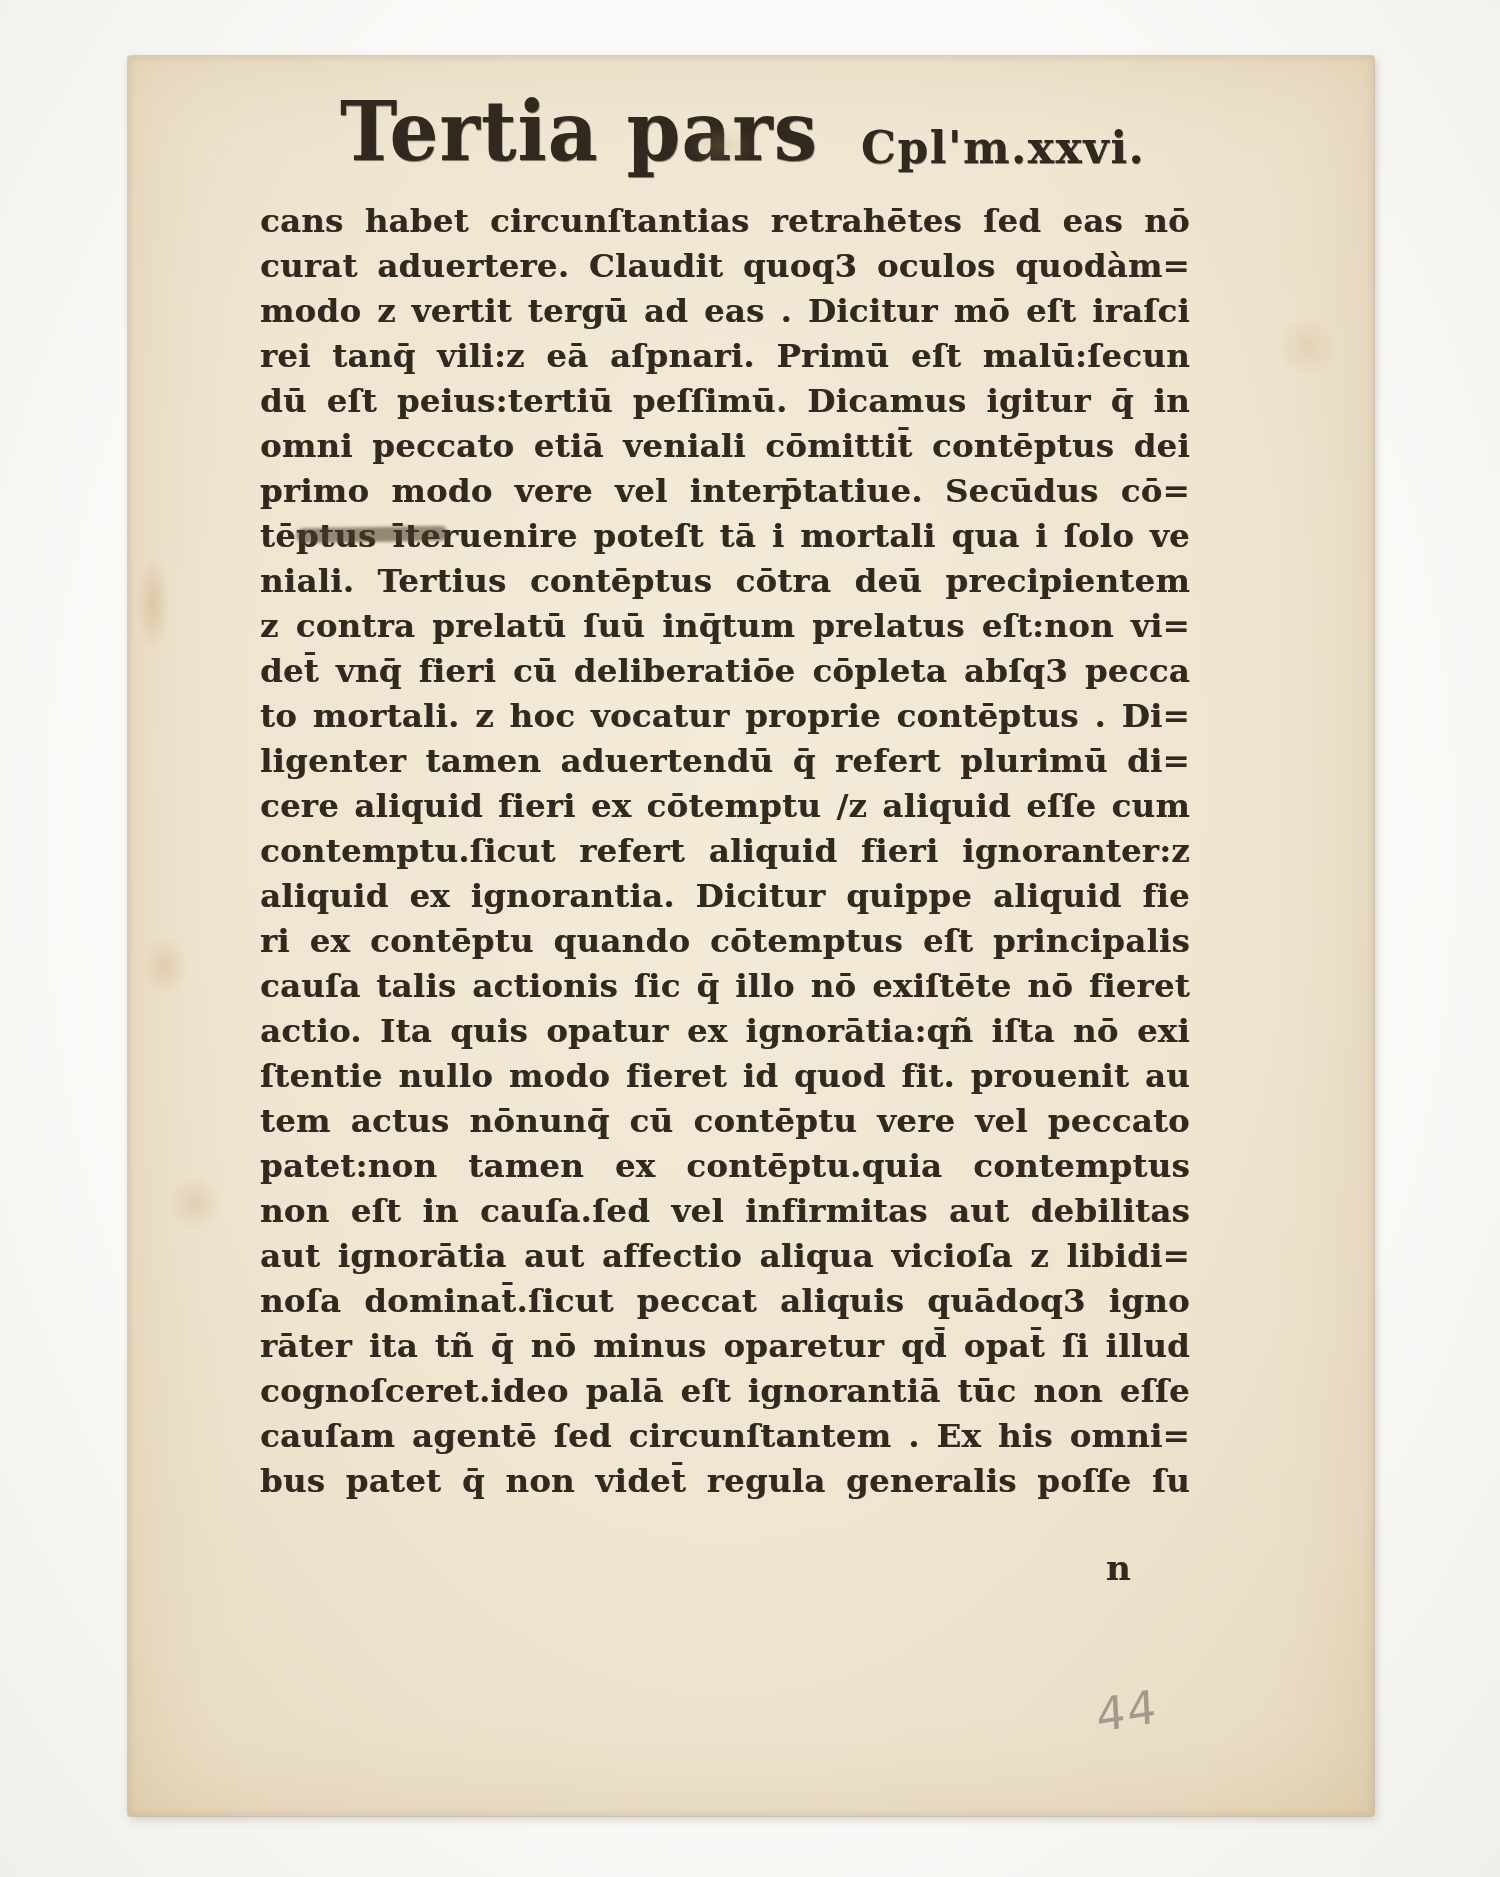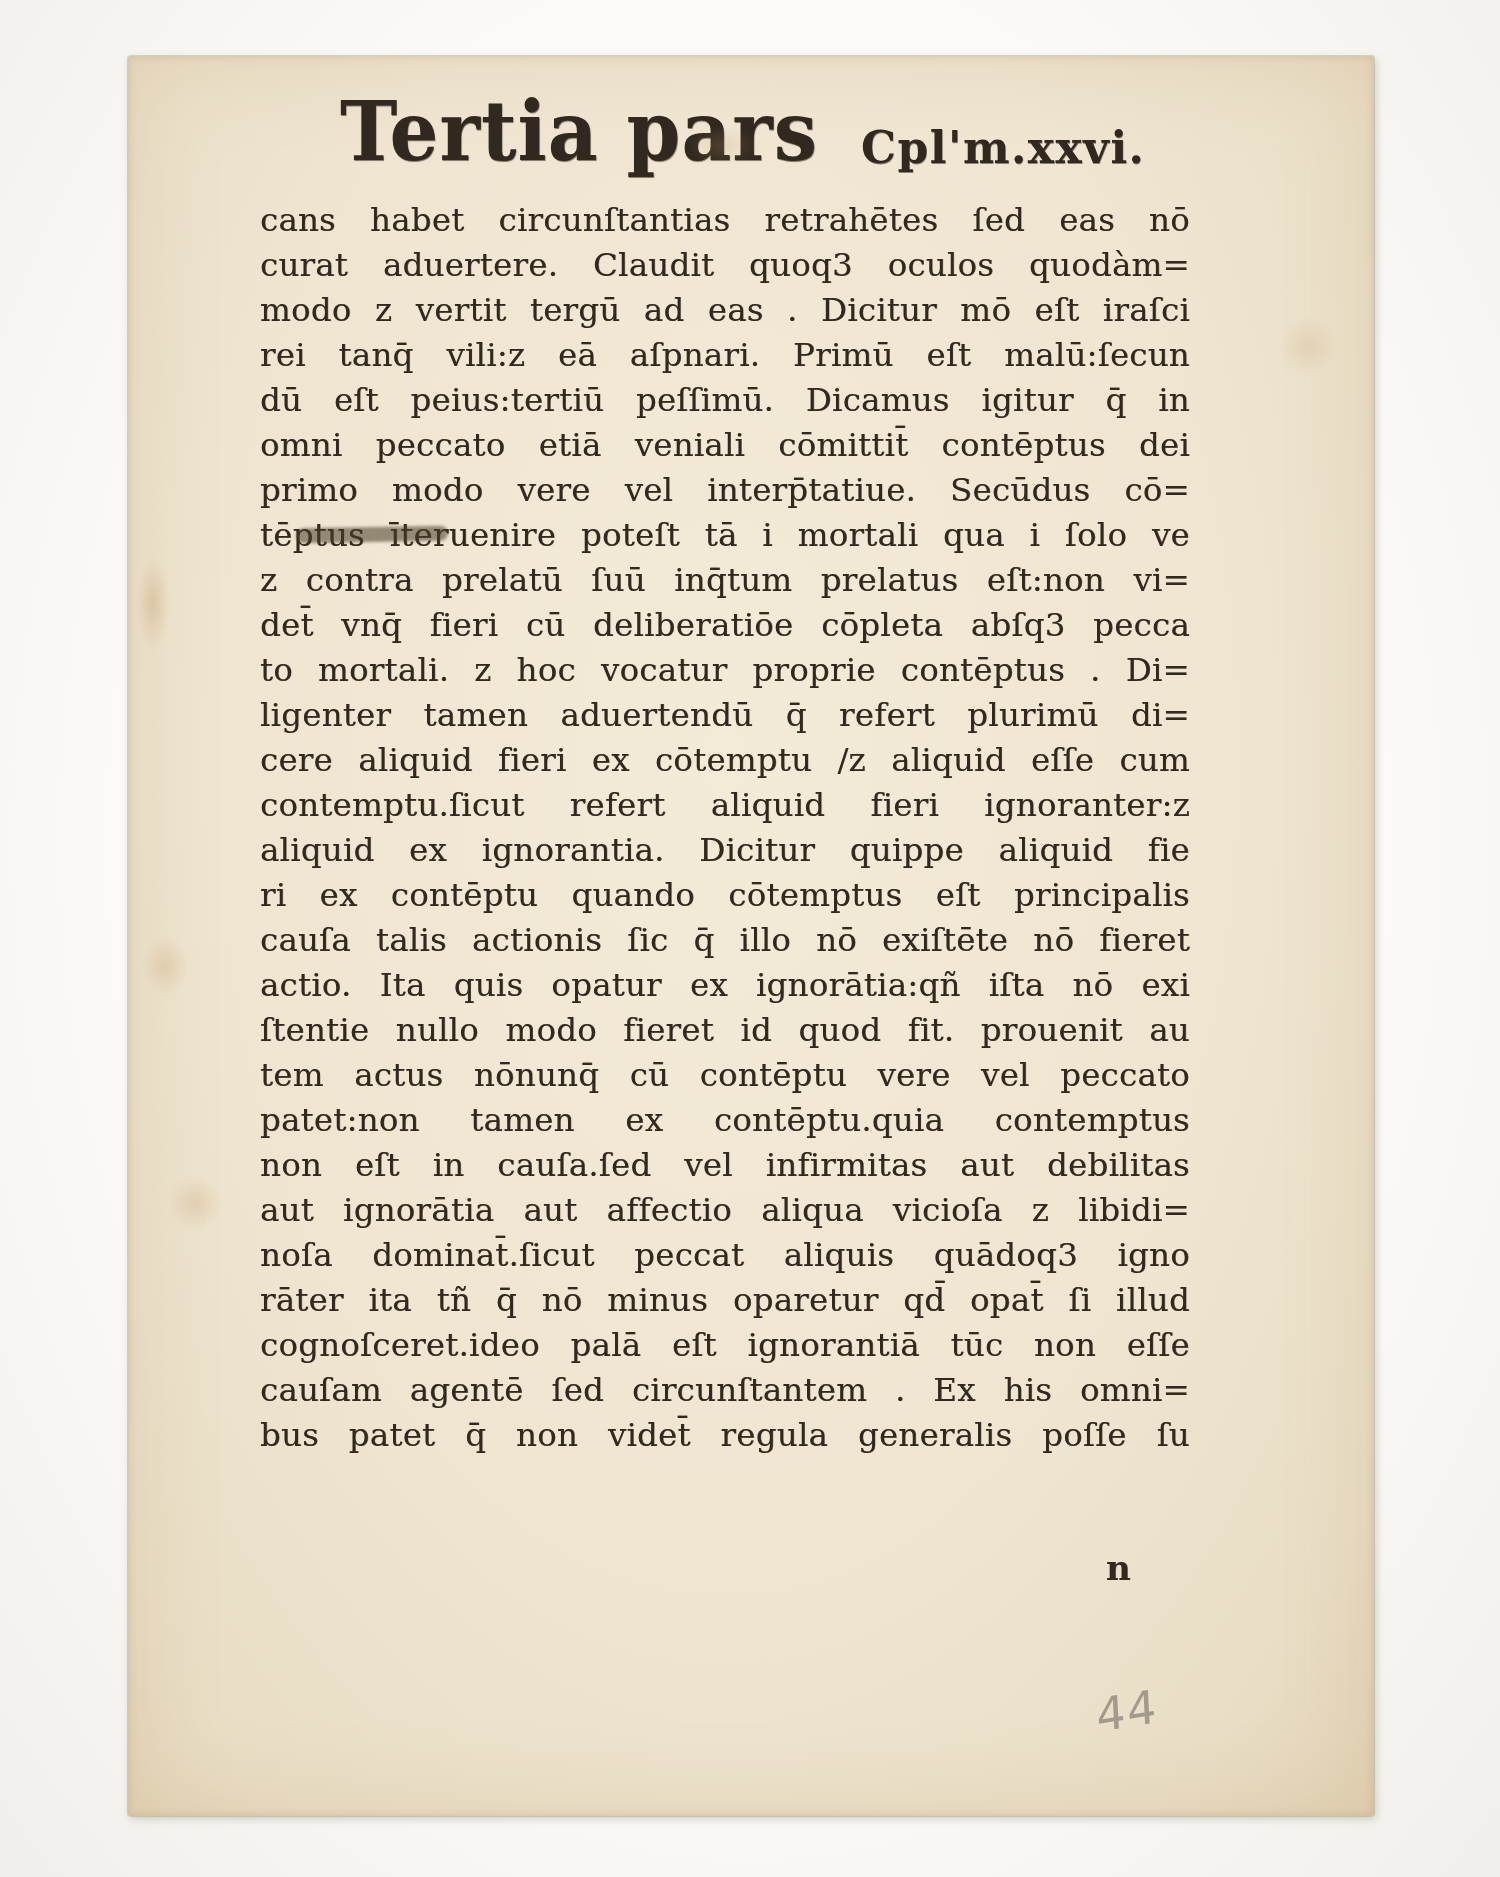--- a/index.html
+++ b/index.html
@@ -38,21 +38,21 @@
     font-size:44px;font-weight:bold;letter-spacing:1.5px;
     text-shadow:.5px .5px .6px rgba(40,30,18,.5);
     white-space:nowrap;
     margin-top:16px;
   }
   .text-column{
     position:absolute;left:132px;top:142px;width:930px;
   }
   .text-line{
     height:45px;line-height:45px;
-    font-size:32.5px;font-weight:normal;
+    font-size:32.5px;font-weight:bold;
     letter-spacing:.2px;
     text-align:justify;text-align-last:justify;
     text-shadow:.4px .4px .5px rgba(45,35,22,.45);
     overflow:visible;white-space:normal;
   }
   .ink-smudge{
     position:absolute;left:168px;top:471px;width:152px;height:15px;
     background:rgba(72,60,40,.55);
     border-radius:8px;filter:blur(1.6px);
     transform:rotate(-1deg);
@@ -90,20 +90,21 @@
   <div class="text-column">
 
   <div class="text-line ink">cans habet circunſtantias retrahētes ſed eas nō</div>
       <div class="text-line ink">curat aduertere. Claudit quoq3 oculos quodàm=</div>
       <div class="text-line ink">modo z vertit tergū ad eas . Dicitur mō eſt iraſci</div>
       <div class="text-line ink">rei tanq̄ vili:z eā aſpnari. Primū eſt malū:ſecun</div>
       <div class="text-line ink">dū eſt peius:tertiū peſſimū. Dicamus igitur q̄ in</div>
       <div class="text-line ink">omni peccato etiā veniali cōmittit̄ contēptus dei</div>
       <div class="text-line ink">primo modo vere vel interp̄tatiue. Secūdus cō=</div>
       <div class="text-line ink">tēptus īteruenire poteſt tā i mortali qua i ſolo ve</div>
+      <div class="text-line ink">niali. Tertius contēptus cōtra deū precipientem</div>
       <div class="text-line ink">z contra prelatū ſuū inq̄tum prelatus eſt:non vi=</div>
       <div class="text-line ink">det̄ vnq̄ fieri cū deliberatiōe cōpleta abſq3 pecca</div>
       <div class="text-line ink">to mortali. z hoc vocatur proprie contēptus . Di=</div>
       <div class="text-line ink">ligenter tamen aduertendū q̄ refert plurimū di=</div>
       <div class="text-line ink">cere aliquid fieri ex cōtemptu /z aliquid eſſe cum</div>
       <div class="text-line ink">contemptu.ſicut refert aliquid fieri ignoranter:z</div>
       <div class="text-line ink">aliquid ex ignorantia. Dicitur quippe aliquid fie</div>
       <div class="text-line ink">ri ex contēptu quando cōtemptus eſt principalis</div>
       <div class="text-line ink">cauſa talis actionis ſic q̄ illo nō exiſtēte nō fieret</div>
       <div class="text-line ink">actio. Ita quis opatur ex ignorātia:qñ iſta nō exi</div>

